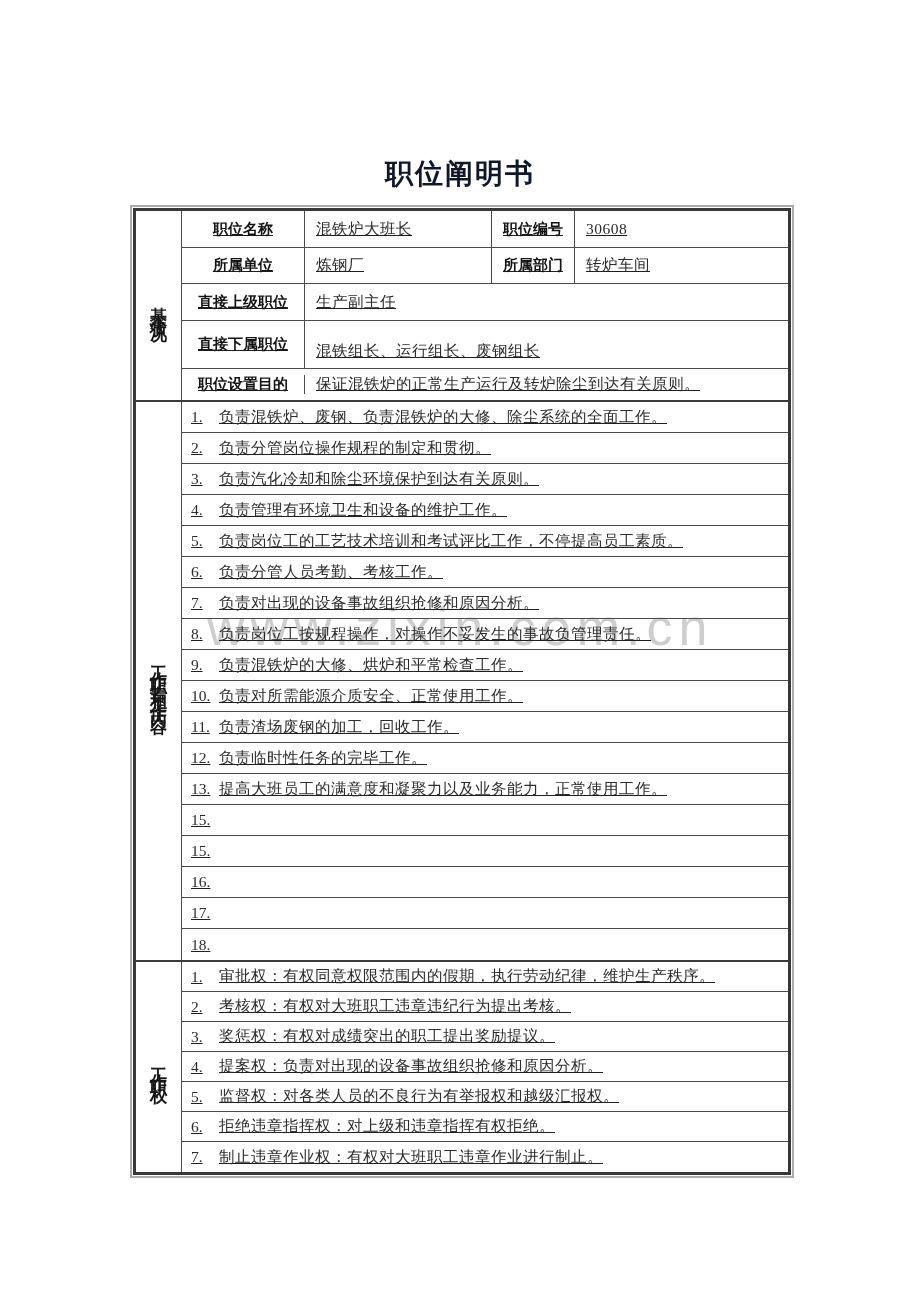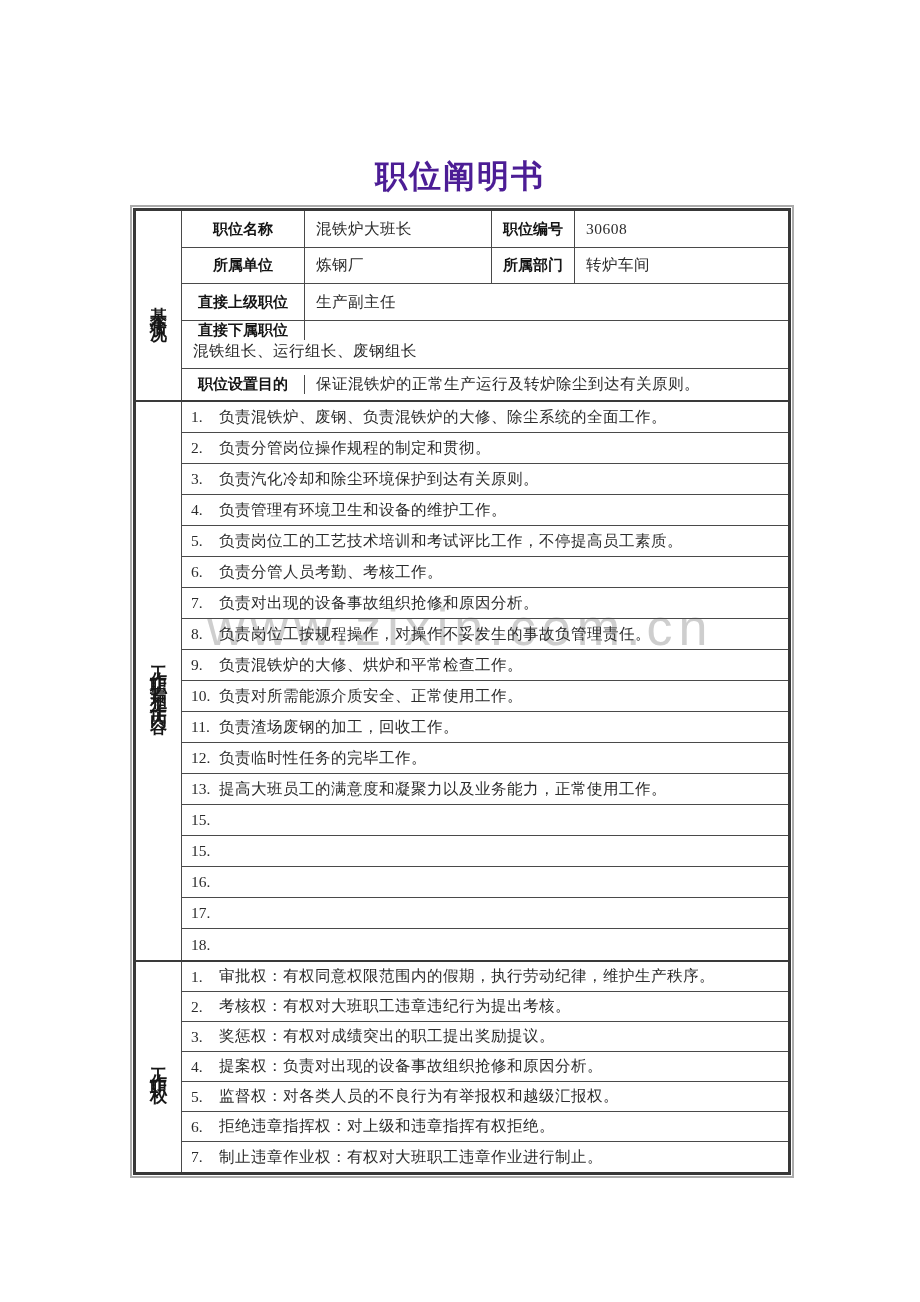--- a/index.html
+++ b/index.html
@@ -13,24 +13,24 @@
     font-family: "Liberation Serif", "DejaVu Serif", serif;
     color: #1e1e1e;
   }
   .doc-title {
     position: absolute;
     top: 155px;
     left: 0;
     width: 100%;
     text-align: center;
     font-family: Liberation Sans, sans-serif;
-    font-size: 32px;
+    font-size: 28px;
     font-weight: 700;
     letter-spacing: 2px;
-    color: #4c1d95;
+    color: #0f172a;
   }
   .watermark {
     position: absolute;
     top: 597px;
     left: 207px;
     font-family: Liberation Sans, sans-serif;
     font-size: 52px;
     letter-spacing: 6px;
     color: rgba(158,158,158,0.50);
     white-space: nowrap;
@@ -57,23 +57,23 @@
     writing-mode: vertical-rl;
     text-orientation: upright;
     letter-spacing: 0.38em;
     font-family: "Liberation Sans", "DejaVu Sans", sans-serif;
     font-weight: 700;
     font-size: 17px;
     color: #161616;
     background: transparent;
   }
   .rows { flex: 1; display: flex; flex-direction: column; }
-  .row { display: flex; border-bottom: 1px solid #4a4a4a; }
+  .row { display: flex; border-bottom: 1px solid #4a4a4a; text-decoration: underline; }
   .rows .row:last-child { border-bottom: none; }
-  .h37 { height: 37px; } .h36 { height: 36px; } .h48 { height: 48px; flex-direction: column; } .h31 { height: 31px; align-items: center; } .h30 { height: 30px; }
+  .h37 { height: 37px; } .h36 { height: 36px; } .h48 { height: 48px; } .h31 { height: 31px; align-items: center; } .h30 { height: 30px; }
   .cell { display: flex; align-items: center; overflow: hidden; }
   .lab {
     justify-content: center;
     font-family: "Liberation Sans", "DejaVu Sans", sans-serif;
     font-weight: 700;
     font-size: 15px;
     color: #141414;
     border-right: 1px solid #4a4a4a;
   }
   .val {

